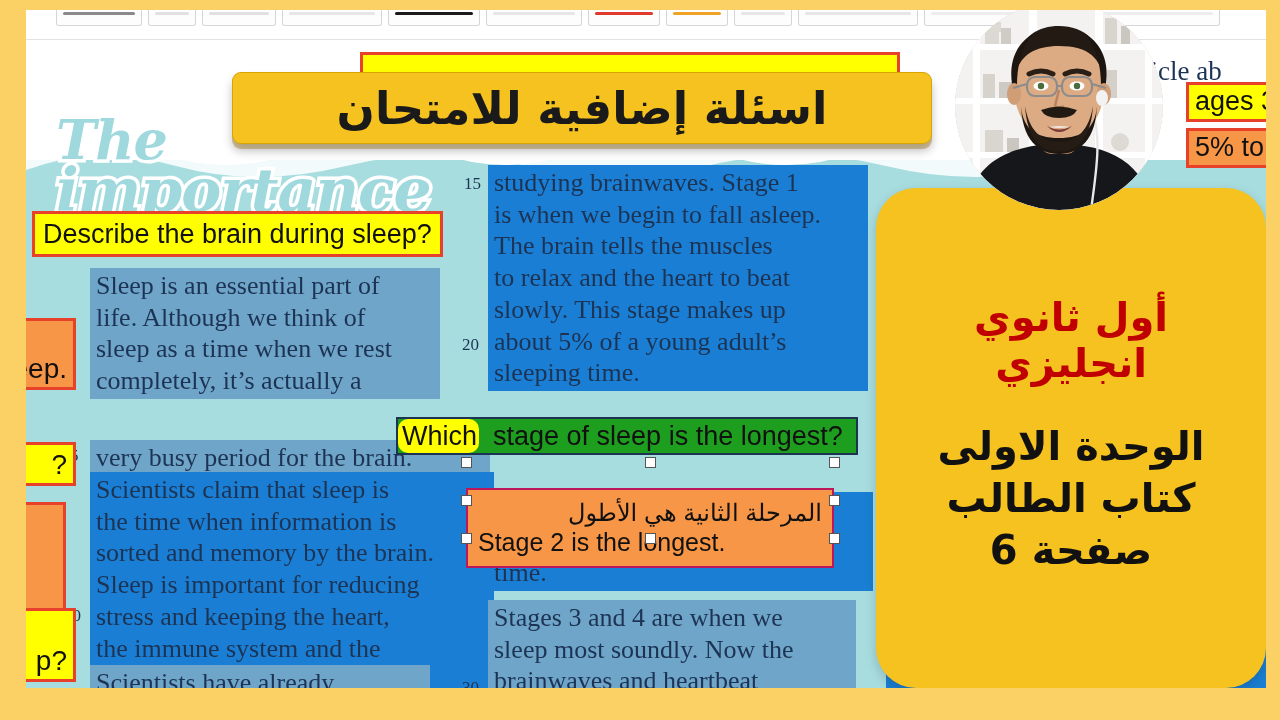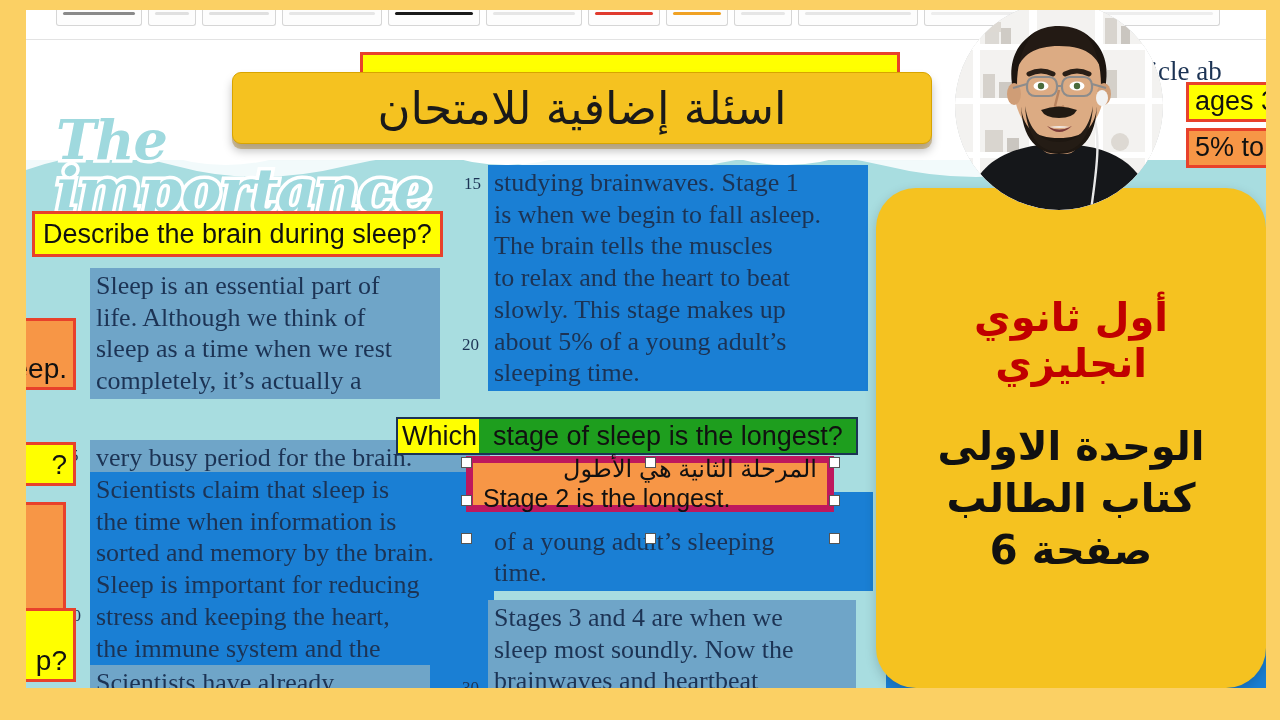--- a/index.html
+++ b/index.html
@@ -159,35 +159,36 @@
     font-size: 27px;
     color: #111;
     white-space: nowrap;
     overflow: hidden;
   }
   .q-longest .seg-yellow {
     background: #ffff00;
     height: 100%;
     display: flex; align-items: center;
     padding: 0 2px 0 4px;
+    border-radius: 10px;
   }
   .q-longest .seg-green {
     background: #1e9e1e;
     height: 100%;
     display: flex; align-items: center;
     padding: 0 14px;
   }
 
   
   .answer-box {
     position: absolute;
-    left: 466px; top: 456px;
-    width: 368px; height: 56px;
+    left: 466px; top: 488px;
+    width: 368px; height: 80px;
     background: #f79646;
-    border: 7px solid #be185d;
+    border: 2px solid #be185d;
     z-index: 25;
     padding: 2px 10px 2px 10px;
     display: flex; flex-direction: column; justify-content: center;
     font-family: "Liberation Sans", sans-serif;
     color: #111;
   }
   .answer-box .ar {
     font-size: 24px; text-align: right; direction: rtl; line-height: 1.2;
   }
   .answer-box .en {
@@ -260,21 +261,21 @@
     background: #f5c220;
     border: 1px solid #d8a400;
     border-radius: 9px;
     box-shadow: 0 5px 0 rgba(150,100,0,0.35), 0 7px 10px rgba(0,0,0,0.25);
     z-index: 50;
     display: flex; align-items: center; justify-content: center;
     direction: rtl;
   }
   .title-banner .t {
     font-family: "DejaVu Sans", sans-serif;
-    font-weight: normal;
+    font-weight: bold;
     font-size: 45px;
     color: #1a1a1a;
     white-space: nowrap;
   }
 
   
   .info-card {
     position: absolute;
     left: 876px; top: 188px;
     width: 390px; height: 500px;

